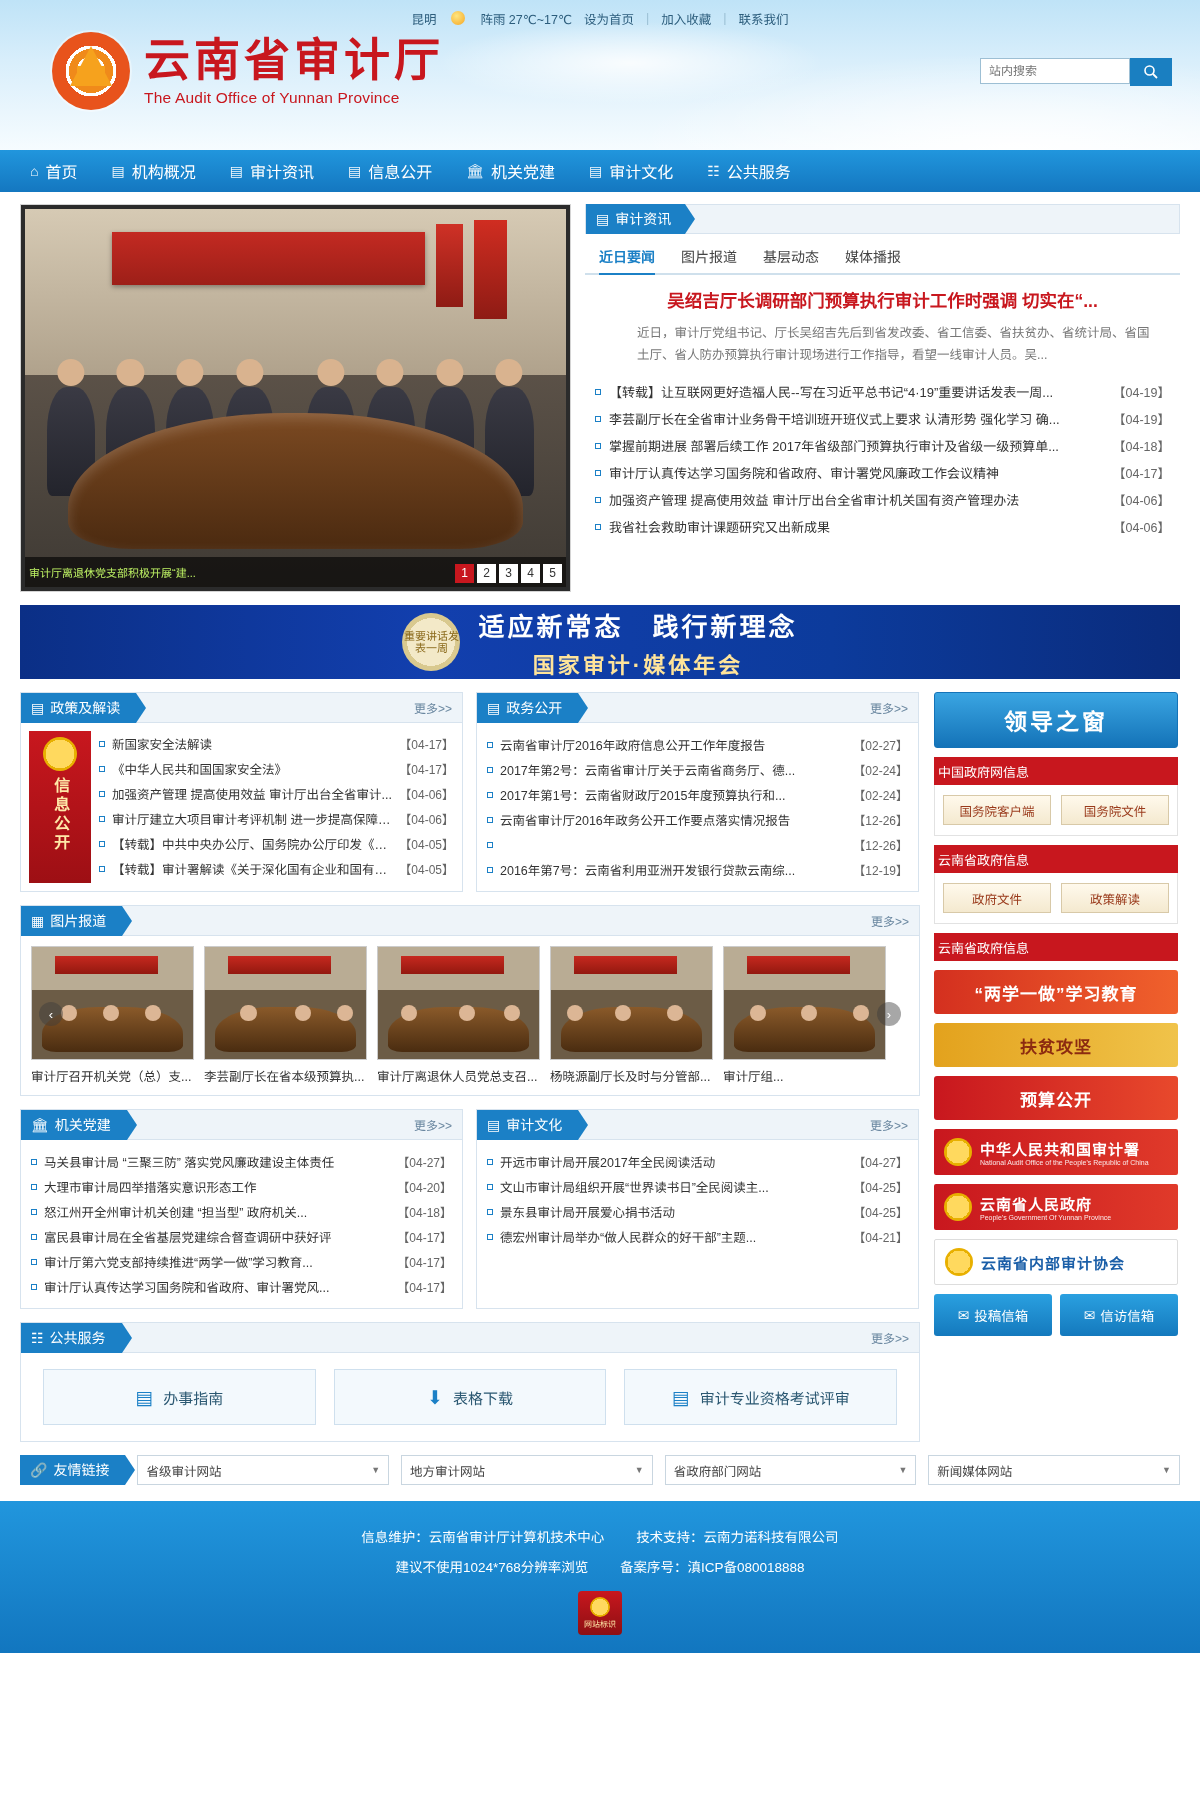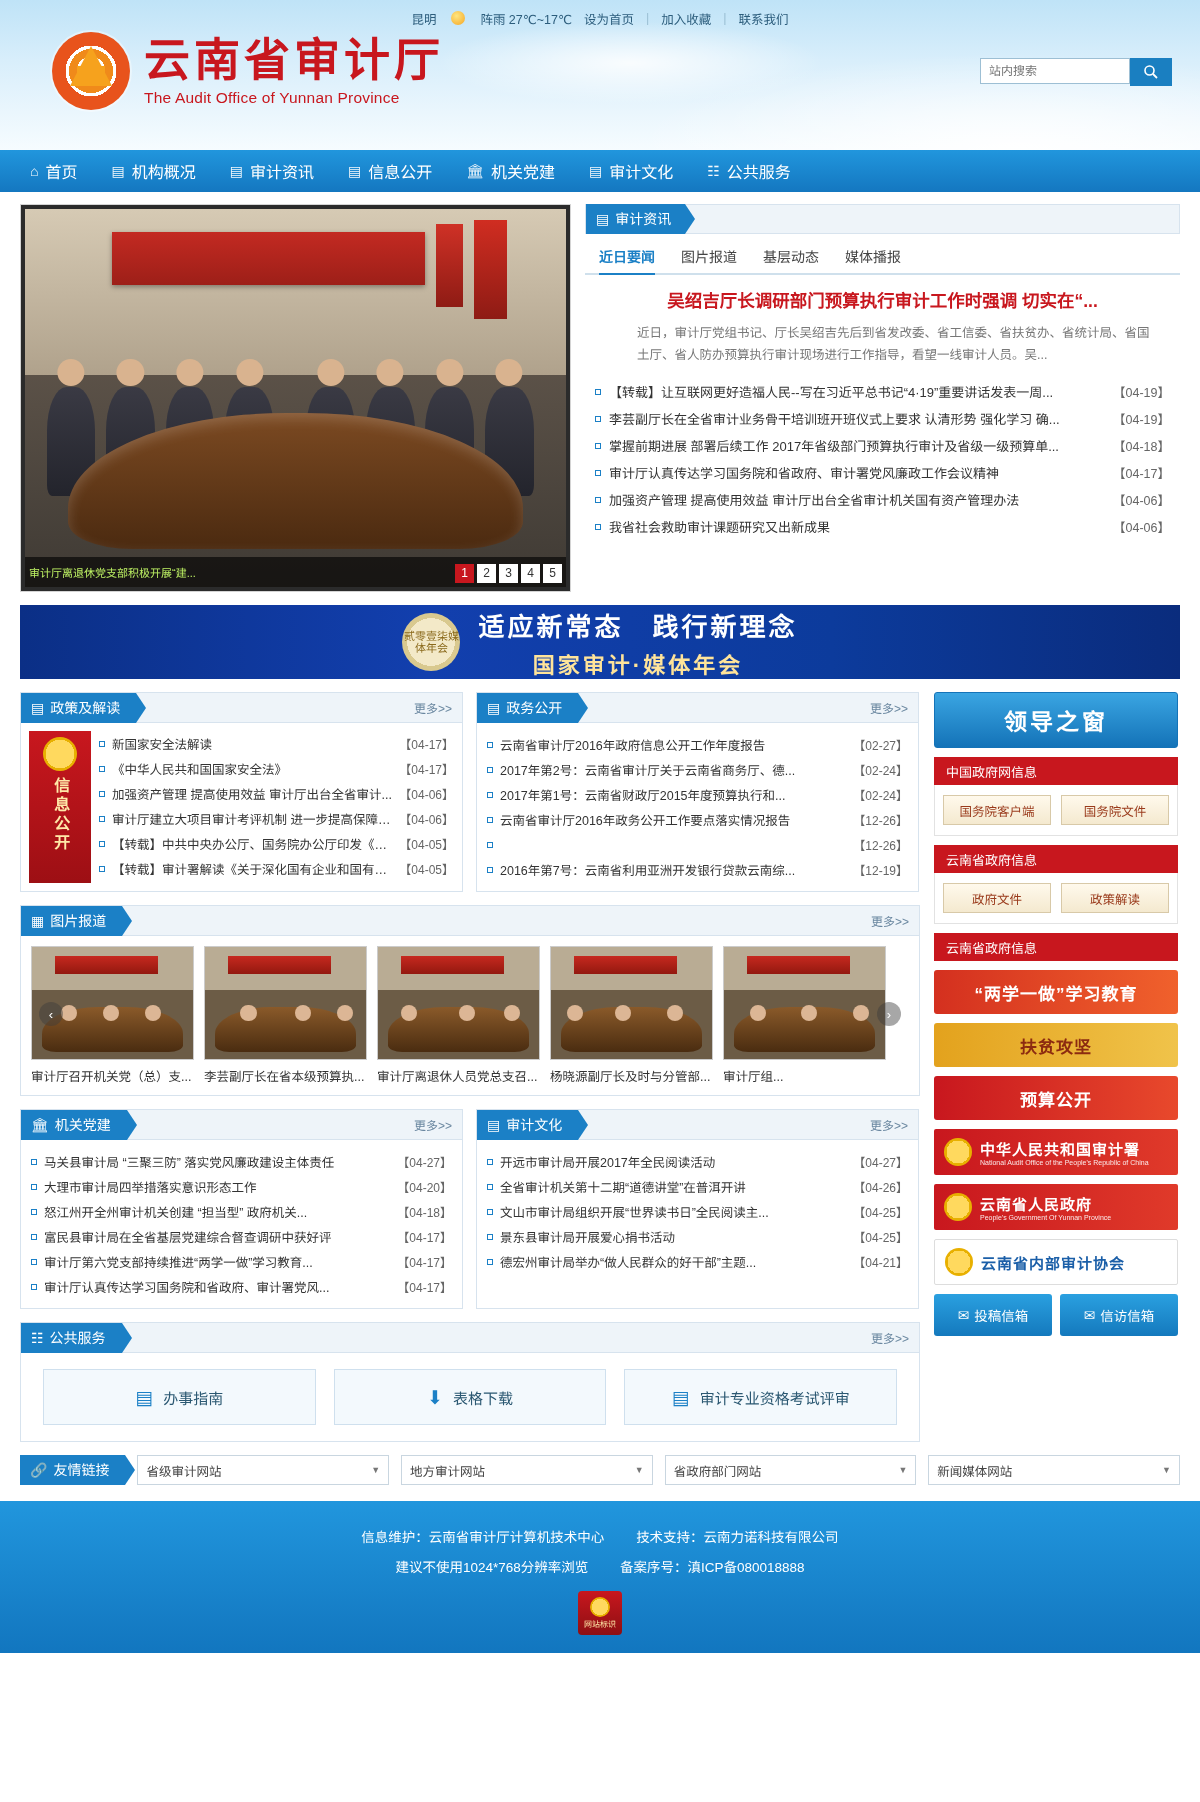--- a/index.html
+++ b/index.html
@@ -363,21 +363,21 @@
     letter-spacing: 3px;
     display: flex; align-items: center; justify-content: center;
     border: 1px solid #1473b8;
   }
   .red-head {
     background: #c8171e;
     color: #fff;
     font-size: 13px;
     height: 28px;
     display: flex; align-items: center;
-    padding-left: 12px;
+    padding-left: 4px;
     margin-top: 9px;
   }
   .btn-pair { display: flex; gap: 10px; padding: 10px 8px; border: 1px solid #e2e2e2; border-top: none; background: #fff;}
   .mini-btn {
     flex: 1;
     height: 30px;
     border: 1px solid #d8c9a8;
     background: linear-gradient(to bottom,#fff9ec,#f4e9cf);
     color: #9a3b1c;
     font-size: 12.5px;
@@ -657,21 +657,21 @@
           <li>
             <span class="sq"></span>
             <span class="txt">我省社会救助审计课题研究又出新成果</span>
             <span class="date">【04-06】</span>
           </li>
         </ul>
       </div>
     </div>
 
     <div class="ad-banner">
-      <div class="seal">贰零壹柒媒体年会</div>
+      <div class="seal">重要讲话发表一周</div>
       <div class="ad-texts">
         <div class="t1">适应新常态　践行新理念</div>
         <div class="t2">国家审计·媒体年会</div>
       </div>
     </div>
 
     <div class="mid">
 
       <div class="mid-left">
 
@@ -890,25 +890,20 @@
             </div>
             <div class="plain-body">
               <ul class="plain-list">
                 <li>
                     <span class="sq"></span>
                     <span class="txt">开远市审计局开展2017年全民阅读活动</span>
                     <span class="date">【04-27】</span>
                   </li>
                 <li>
                     <span class="sq"></span>
-                    <span class="txt">全省审计机关第十二期“道德讲堂”在普洱开讲</span>
-                    <span class="date">【04-26】</span>
-                  </li>
-                <li>
-                    <span class="sq"></span>
                     <span class="txt">文山市审计局组织开展“世界读书日”全民阅读主...</span>
                     <span class="date">【04-25】</span>
                   </li>
                 <li>
                     <span class="sq"></span>
                     <span class="txt">景东县审计局开展爱心捐书活动</span>
                     <span class="date">【04-25】</span>
                   </li>
                 <li>
                     <span class="sq"></span>

